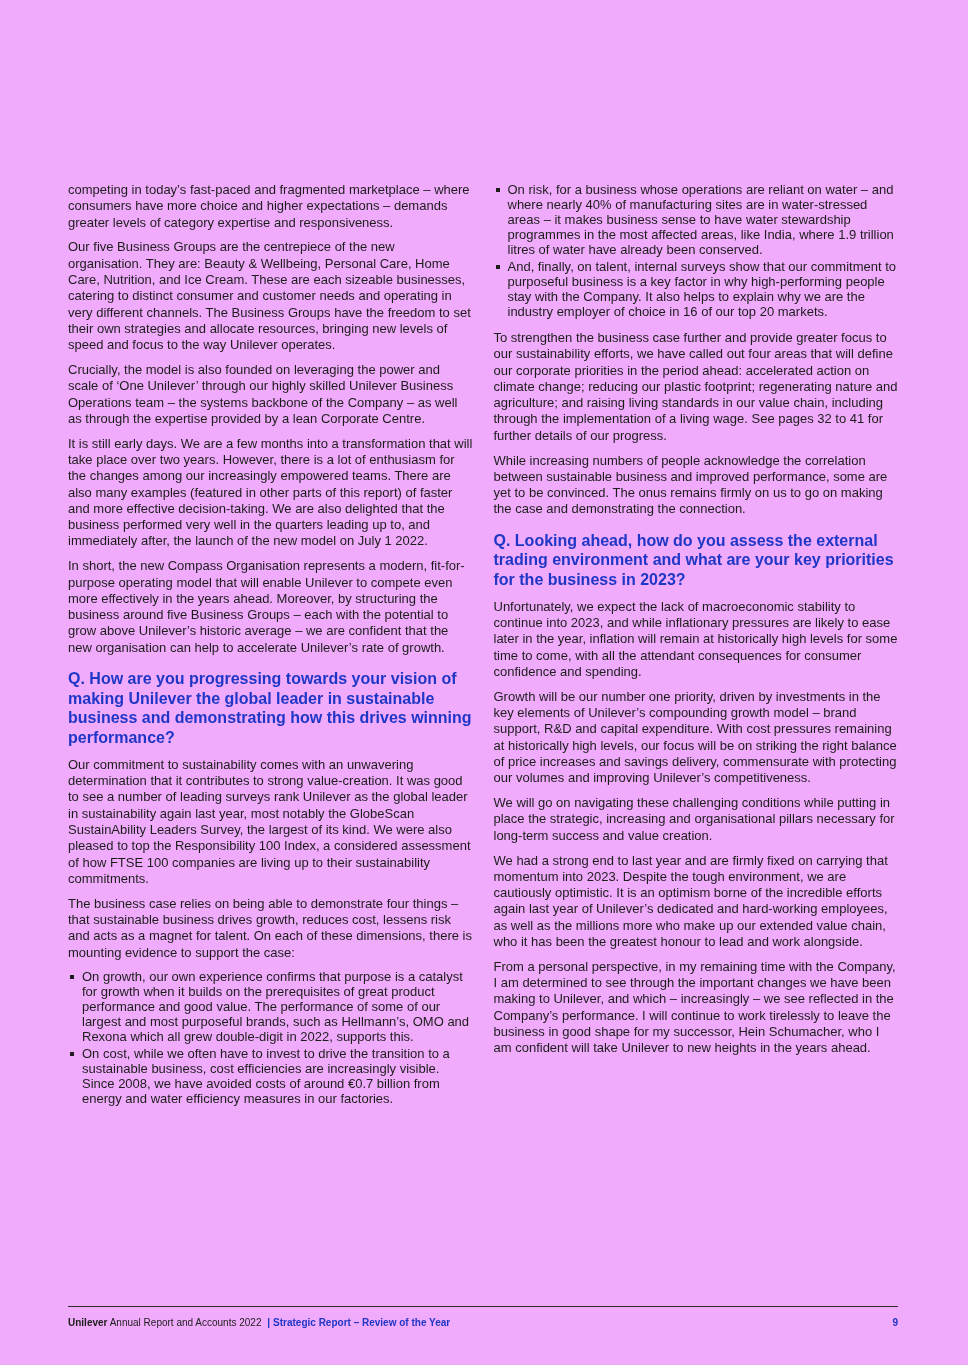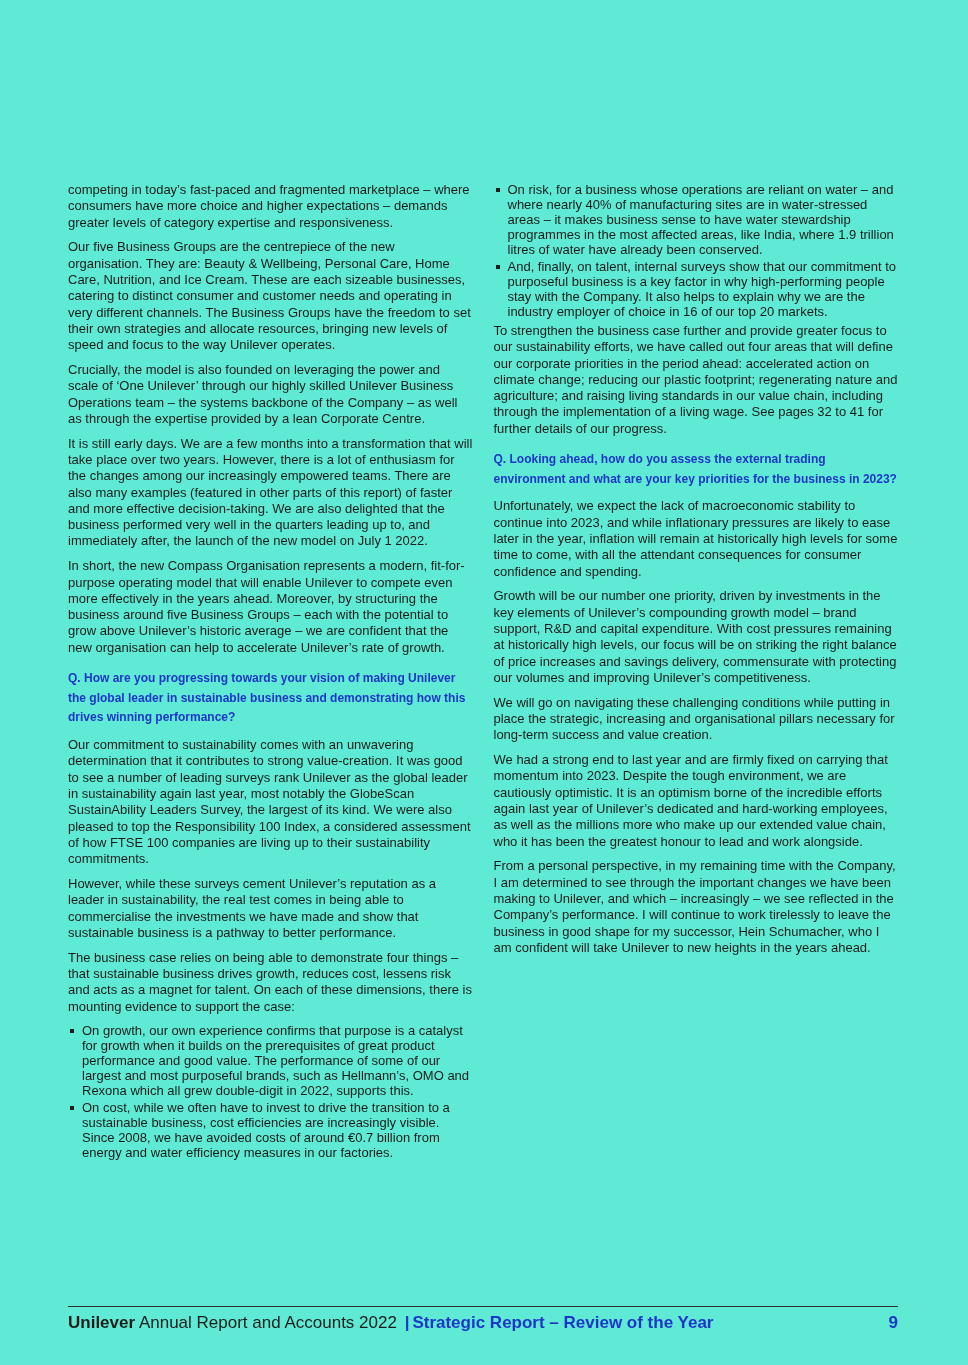--- a/index.html
+++ b/index.html
@@ -1,20 +1,20 @@
 <!DOCTYPE html>
 <html><head>
 <meta charset="utf-8">
 <style>
   html, body { margin: 0; padding: 0; background: #ffffff; }
   .page {
     position: relative;
     width: 968px;
     height: 1365px;
-    background: #5eead4;
+    background: #f0abfc;
     font-family: "Liberation Sans", sans-serif;
     color: #1d1d1b;
     overflow: hidden;
     margin: 0 auto;
   }
   .content {
     position: absolute;
     left: 68px;
     right: 70px;
     top: 182px;
@@ -23,21 +23,21 @@
   }
   .col { flex: 1 1 0; min-width: 0; }
   .para {
     font-size: 13px;
     line-height: 16.3px;
     margin: 0 0 8.5px 0;
     text-align: left;
   }
   .q-heading {
     color: #1f36c7;
-    font-size: 12px;
+    font-size: 16px;
     line-height: 19.7px;
     font-weight: bold;
     margin: 13px 0 9px 0;
   }
   .bullet {
     position: relative;
     padding-left: 14px;
     font-size: 13px;
     line-height: 15px;
     margin: 0 0 2px 0;
@@ -53,21 +53,21 @@
   .footer {
     position: absolute;
     left: 68px;
     right: 70px;
     top: 1306px;
     border-top: 1px solid #2b2b2b;
     padding-top: 9px;
     display: flex;
     justify-content: space-between;
     align-items: baseline;
-    font-size: 17px;
+    font-size: 10px;
     line-height: 14px;
   }
   .footer .brand { font-weight: bold; }
   .footer .sep { margin: 0 3px; color: #1f36c7; font-weight: bold; }
   .footer .section { color: #1f36c7; font-weight: bold; }
   .footer .page-num { color: #1f36c7; font-weight: bold; }
 </style>
 </head>
 <body>
 
@@ -75,42 +75,42 @@
   <div class="content">
 
     <div class="col">
       <p class="para">competing in today’s fast-paced and fragmented marketplace – where consumers have more choice and higher expectations – demands greater levels of category expertise and responsiveness.</p>
       <p class="para">Our five Business Groups are the centrepiece of the new organisation. They are: Beauty &amp; Wellbeing, Personal Care, Home Care, Nutrition, and Ice Cream. These are each sizeable businesses, catering to distinct consumer and customer needs and operating in very different channels. The Business Groups have the freedom to set their own strategies and allocate resources, bringing new levels of speed and focus to the way Unilever operates.</p>
       <p class="para">Crucially, the model is also founded on leveraging the power and scale of ‘One Unilever’ through our highly skilled Unilever Business Operations team – the systems backbone of the Company – as well as through the expertise provided by a lean Corporate Centre.</p>
       <p class="para">It is still early days. We are a few months into a transformation that will take place over two years. However, there is a lot of enthusiasm for the changes among our increasingly empowered teams. There are also many examples (featured in other parts of this report) of faster and more effective decision-taking. We are also delighted that the business performed very well in the quarters leading up to, and immediately after, the launch of the new model on July 1 2022.</p>
       <p class="para">In short, the new Compass Organisation represents a modern, fit-for-purpose operating model that will enable Unilever to compete even more effectively in the years ahead. Moreover, by structuring the business around five Business Groups – each with the potential to grow above Unilever’s historic average – we are confident that the new organisation can help to accelerate Unilever’s rate of growth.</p>
       <h2 class="q-heading">Q. How are you progressing towards your vision of making Unilever the global leader in sustainable business and demonstrating how this drives winning performance?</h2>
       <p class="para">Our commitment to sustainability comes with an unwavering determination that it contributes to strong value-creation. It was good to see a number of leading surveys rank Unilever as the global leader in sustainability again last year, most notably the GlobeScan SustainAbility Leaders Survey, the largest of its kind. We were also pleased to top the Responsibility 100 Index, a considered assessment of how FTSE 100 companies are living up to their sustainability commitments.</p>
-      <p class="para">However, while these surveys cement Unilever’s reputation as a leader in sustainability, the real test comes in being able to commercialise the investments we have made and show that sustainable business is a pathway to better performance.</p>
       <p class="para">The business case relies on being able to demonstrate four things – that sustainable business drives growth, reduces cost, lessens risk and acts as a magnet for talent. On each of these dimensions, there is mounting evidence to support the case:</p>
       <div class="bullet">
         <span class="bullet-marker"></span>
         <span class="bullet-text">On growth, our own experience confirms that purpose is a catalyst for growth when it builds on the prerequisites of great product performance and good value. The performance of some of our largest and most purposeful brands, such as Hellmann’s, OMO and Rexona which all grew double-digit in 2022, supports this.</span>
       </div>
       <div class="bullet">
         <span class="bullet-marker"></span>
         <span class="bullet-text">On cost, while we often have to invest to drive the transition to a sustainable business, cost efficiencies are increasingly visible. Since 2008, we have avoided costs of around €0.7 billion from energy and water efficiency measures in our factories.</span>
       </div>
     </div>
 
     <div class="col">
       <div class="bullet">
         <span class="bullet-marker"></span>
         <span class="bullet-text">On risk, for a business whose operations are reliant on water – and where nearly 40% of manufacturing sites are in water-stressed areas – it makes business sense to have water stewardship programmes in the most affected areas, like India, where 1.9 trillion litres of water have already been conserved.</span>
       </div>
-      <div class="bullet" style="margin-bottom:4px;">
+      <div class="bullet" style="margin-bottom:11px;">
         <span class="bullet-marker"></span>
         <span class="bullet-text">And, finally, on talent, internal surveys show that our commitment to purposeful business is a key factor in why high-performing people stay with the Company. It also helps to explain why we are the industry employer of choice in 16 of our top 20 markets.</span>
       </div>
       <p class="para">To strengthen the business case further and provide greater focus to our sustainability efforts, we have called out four areas that will define our corporate priorities in the period ahead: accelerated action on climate change; reducing our plastic footprint; regenerating nature and agriculture; and raising living standards in our value chain, including through the implementation of a living wage. See pages 32 to 41 for further details of our progress.</p>
+      <p class="para">While increasing numbers of people acknowledge the correlation between sustainable business and improved performance, some are yet to be convinced. The onus remains firmly on us to go on making the case and demonstrating the connection.</p>
       <h2 class="q-heading">Q. Looking ahead, how do you assess the external trading environment and what are your key priorities for the business in 2023?</h2>
       <p class="para">Unfortunately, we expect the lack of macroeconomic stability to continue into 2023, and while inflationary pressures are likely to ease later in the year, inflation will remain at historically high levels for some time to come, with all the attendant consequences for consumer confidence and spending.</p>
       <p class="para">Growth will be our number one priority, driven by investments in the key elements of Unilever’s compounding growth model – brand support, R&amp;D and capital expenditure. With cost pressures remaining at historically high levels, our focus will be on striking the right balance of price increases and savings delivery, commensurate with protecting our volumes and improving Unilever’s competitiveness.</p>
       <p class="para">We will go on navigating these challenging conditions while putting in place the strategic, increasing and organisational pillars necessary for long-term success and value creation.</p>
       <p class="para">We had a strong end to last year and are firmly fixed on carrying that momentum into 2023. Despite the tough environment, we are cautiously optimistic. It is an optimism borne of the incredible efforts again last year of Unilever’s dedicated and hard-working employees, as well as the millions more who make up our extended value chain, who it has been the greatest honour to lead and work alongside.</p>
       <p class="para">From a personal perspective, in my remaining time with the Company, I am determined to see through the important changes we have been making to Unilever, and which – increasingly – we see reflected in the Company’s performance. I will continue to work tirelessly to leave the business in good shape for my successor, Hein Schumacher, who I am confident will take Unilever to new heights in the years ahead.</p>
     </div>
 
   </div>
 

